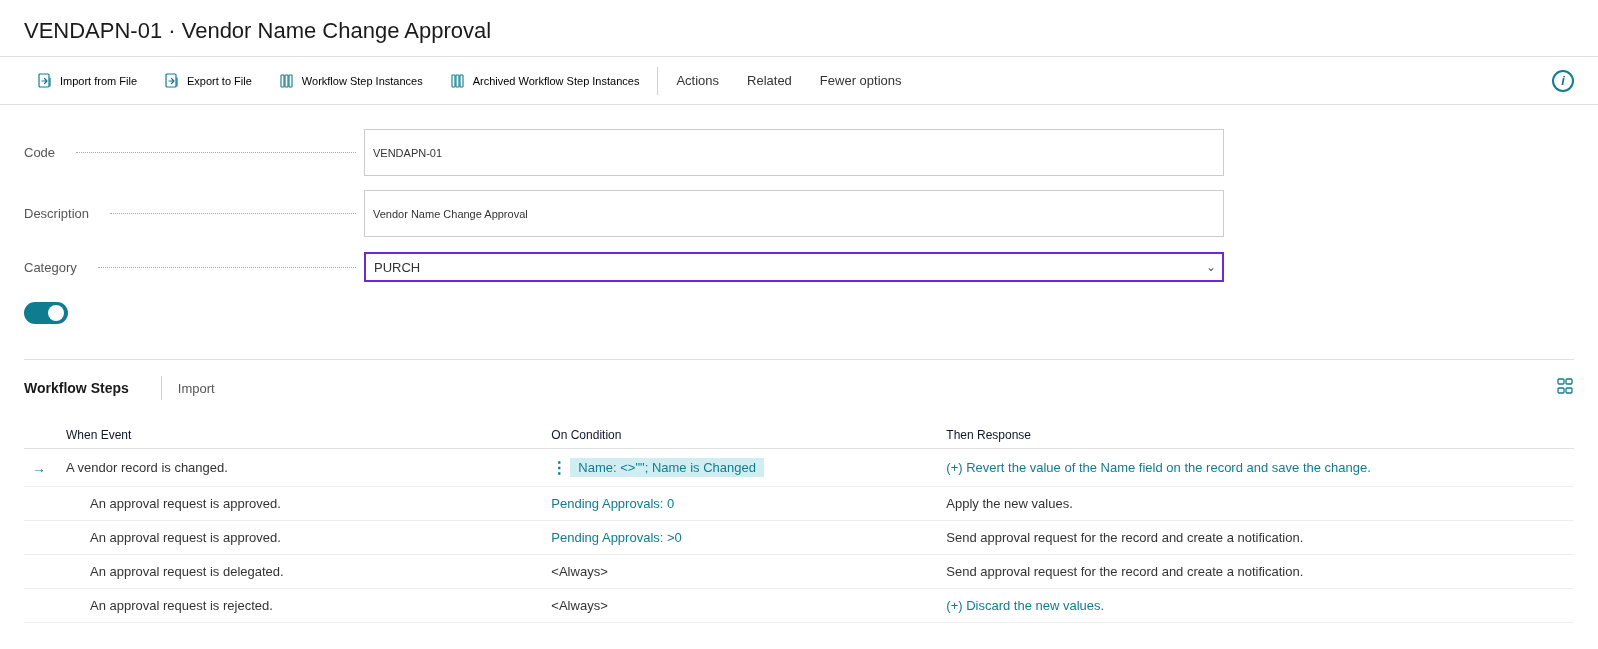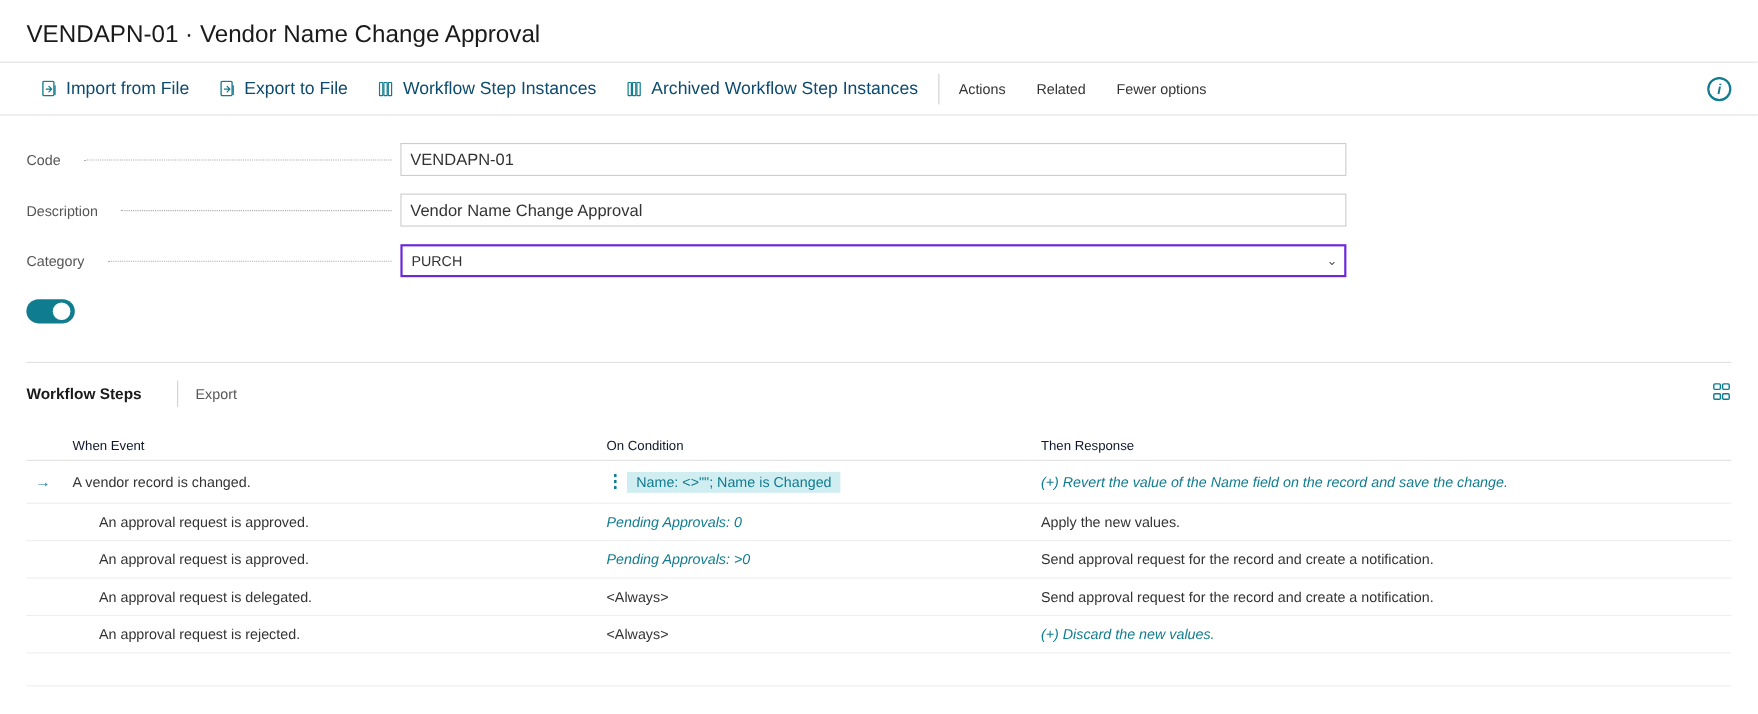--- a/index.html
+++ b/index.html
@@ -22,22 +22,22 @@
       gap: 0;
     }
 
     .toolbar-btn {
       display: flex;
       align-items: center;
       gap: 6px;
       padding: 0 14px;
       height: 100%;
       cursor: pointer;
-      color: #0c4a6e;
-      font-size: 16px;
+      color: #000000;
+      font-size: 11px;
       border: none;
       background: none;
       white-space: nowrap;
       border-right: none;
     }
 
     .toolbar-separator {
       width: 1px;
       height: 28px;
       background: #d0d0d0;
@@ -101,24 +101,24 @@
       min-width: 60px;
     }
 
     .form-field-wrapper {
       flex: 1;
       max-width: 860px;
     }
 
     .form-input {
       width: 100%;
-      height: 30px;
+      height: 47px;
       border: 1px solid #ccc;
       padding: 4px 8px;
-      font-size: 15px;
+      font-size: 11px;
       color: #333;
       outline: none;
     }
 
     .form-select-wrapper {
       position: relative;
       width: 100%;
     }
 
     .form-select {
@@ -241,21 +241,21 @@
     }
 
     .row-arrow {
       color: #107c8f;
       font-size: 14px;
       padding-right: 4px;
     }
 
     .indent-cell { padding-left: 32px !important; margin-top: 40px; }
 
-    .teal-link { color: #107c8f; cursor: pointer; font-style: italic; }
+    .teal-link { color: #107c8f; cursor: pointer; }
 
     .col-event { width: 32%; }
     .col-condition { width: 26%; }
     .col-response { width: 42%; }
 
     .arrow-cell { width: 28px; }
   </style>
 </head>
 <body>
 
@@ -364,21 +364,21 @@
     </div>
   </div>
 
 </div>
 
 <hr class="divider">
 
 <div class="workflow-steps-header">
   <span class="ws-tab">Workflow Steps</span>
   <div class="ws-tab-separator"></div>
-  <span class="ws-manage">Export</span>
+  <span class="ws-manage">Import</span>
   <span class="ws-expand">
     <svg width="18" height="18" viewBox="0 0 18 18" fill="none">
       <rect x="2" y="2" width="6" height="5" rx="1" stroke="#107c8f" stroke-width="1.3" fill="none"></rect>
       <rect x="10" y="2" width="6" height="5" rx="1" stroke="#107c8f" stroke-width="1.3" fill="none"></rect>
       <rect x="2" y="11" width="6" height="5" rx="1" stroke="#107c8f" stroke-width="1.3" fill="none"></rect>
       <rect x="10" y="11" width="6" height="5" rx="1" stroke="#107c8f" stroke-width="1.3" fill="none"></rect>
     </svg>
   </span>
 </div>
 

